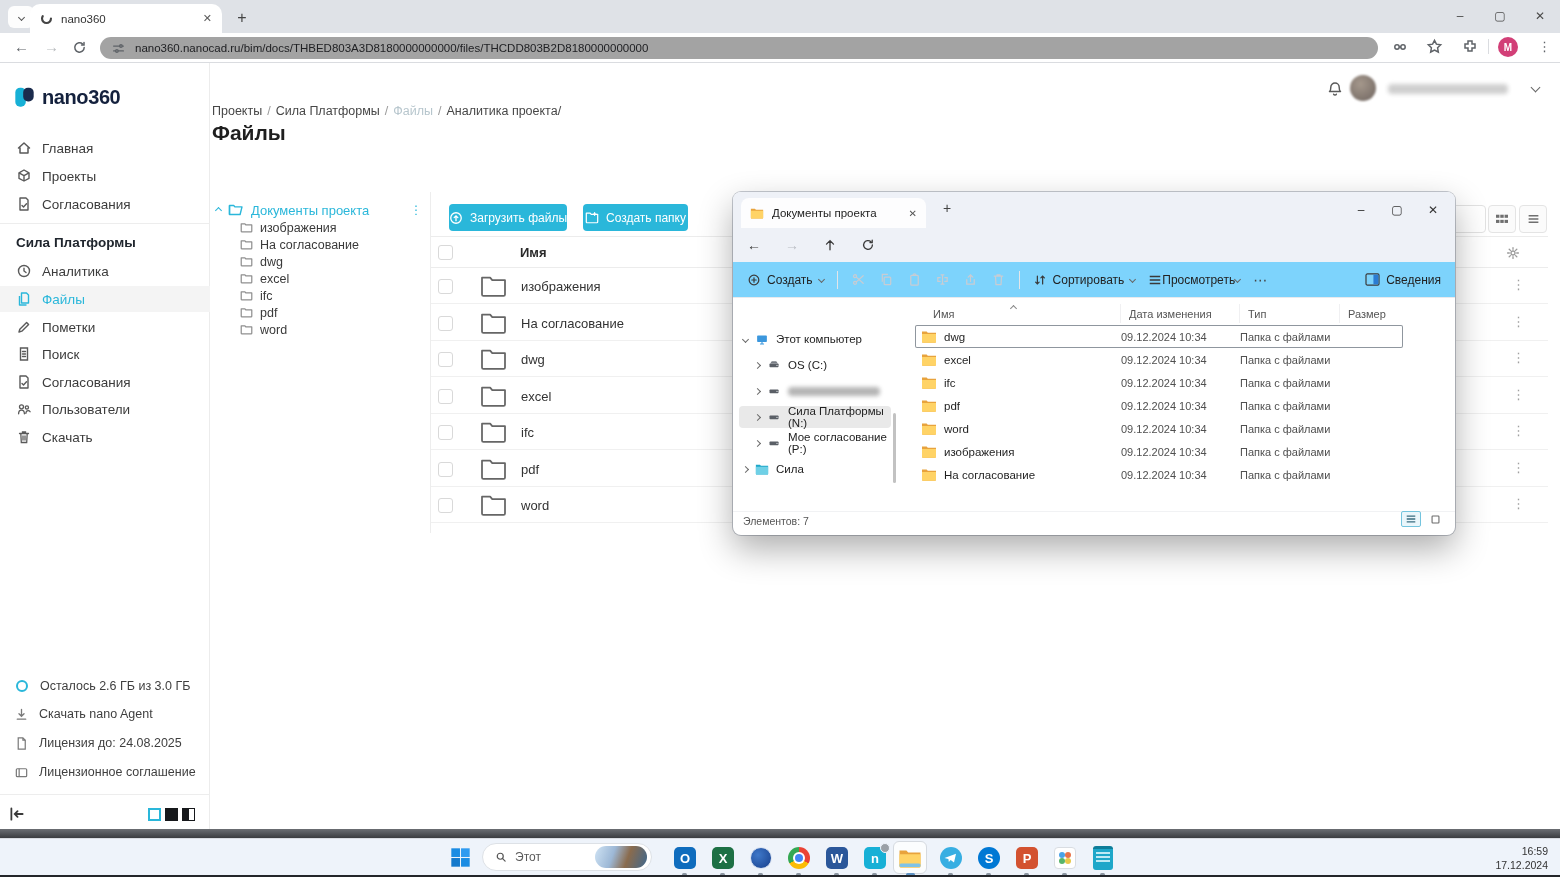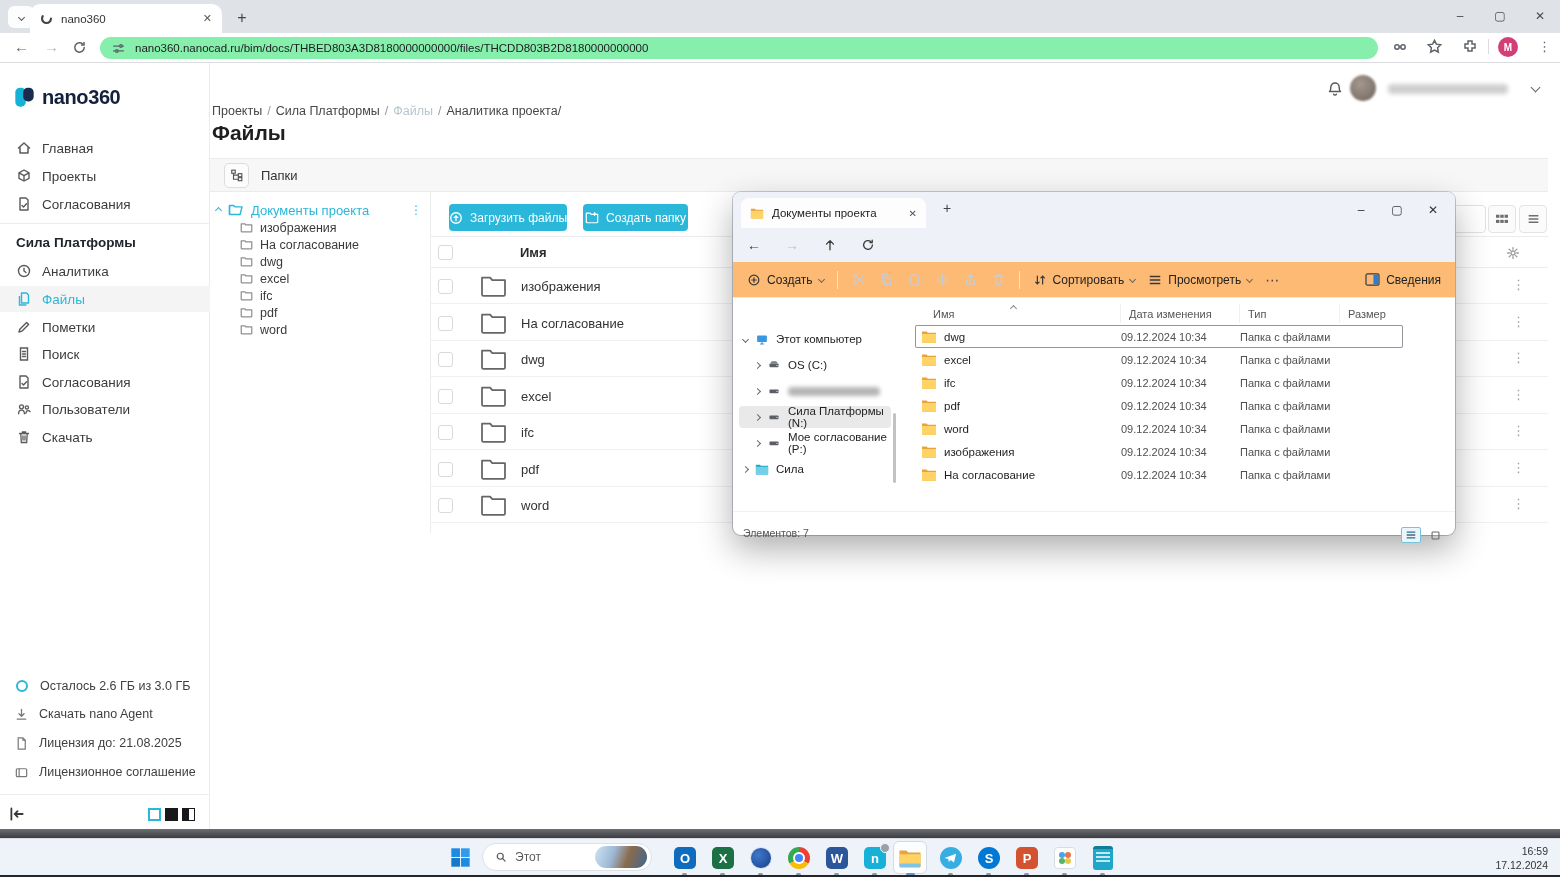--- a/index.html
+++ b/index.html
@@ -17,21 +17,21 @@
   #tabstrip{position:absolute;left:0;top:0;width:1560px;height:33px;background:#dfe2e7}
   #tab-search{position:absolute;left:8px;top:6px;width:26px;height:22px;background:#fdfdfd;border-radius:6px;display:flex;align-items:center;justify-content:center;color:#555}
   #btab{position:absolute;left:30px;top:4px;width:192px;height:29px;background:#fff;border-radius:10px 10px 0 0;display:flex;align-items:center;padding:0 10px;gap:8px}
   #btab .title{font-size:11.5px;color:#333;flex:1}
   #btab .x{color:#5a5a5a;font-size:11px}
   #newtab{position:absolute;left:230px;top:6px;width:24px;height:24px;color:#444;font-size:16px;display:flex;align-items:center;justify-content:center}
   #winctl{position:absolute;right:0;top:0;height:32px;display:flex}
   #winctl span{width:40px;display:flex;align-items:center;justify-content:center;font-size:12px;color:#4a4a4a}
   #btoolbar{position:absolute;left:0;top:33px;width:1560px;height:30px;background:#fff;border-bottom:1px solid #dadce0}
   .nav-glyph{font-size:15px;color:#5f6368}
-  #urlpill{position:absolute;left:100px;top:37px;width:1278px;height:22px;background:#86efac;border-radius:12px;display:flex;align-items:center;padding:0 12px;gap:10px}
+  #urlpill{position:absolute;left:100px;top:37px;width:1278px;height:22px;background:#a3a3a3;border-radius:12px;display:flex;align-items:center;padding:0 12px;gap:10px}
   #urlpill .url{font-size:11.5px;color:#202124}
   #avatarM{width:20px;height:20px;border-radius:50%;background:#d23f77;color:#fff;font-size:10px;font-weight:700;display:flex;align-items:center;justify-content:center}
 
   
   #sidebar{position:absolute;left:0;top:63px;width:210px;height:766px;background:#fff;border-right:1px solid #ececec}
   .sb-item{position:absolute;left:0;width:210px;height:26px;display:flex;align-items:center;gap:10px;padding-left:16px;color:#3c3c3c;font-size:13.5px}
   .sb-item .ic{color:#5a5a5a}
   .sb-item.active{background:#f4f4f4;color:#2ab7da}
   .sb-item.active .ic{color:#2ab7da}
   .sb-div{position:absolute;left:0;width:210px;border-top:1px solid #ededed}
@@ -75,37 +75,37 @@
   #ex-tab{position:absolute;left:8px;top:6px;width:185px;height:30px;background:#fdfdfe;border-radius:8px 8px 0 0;display:flex;align-items:center;gap:8px;padding:0 9px}
   #ex-tab .t{font-size:11.5px;color:#222;flex:1;white-space:nowrap;overflow:hidden}
   #ex-newtab{position:absolute;left:210px;top:8px;color:#444;font-size:14px}
   #ex-ctl{position:absolute;right:4px;top:0;height:36px;display:flex}
   #ex-ctl span{width:36px;display:flex;align-items:center;justify-content:center;font-size:12px;color:#333}
   #ex-addr{position:absolute;left:0;top:36px;width:100%;height:34px;background:#eef1f7}
   .ex-nav-ic{position:absolute;top:9px;color:#3a3a3a}
   #ex-crumbbox{position:absolute;left:165px;top:40px;width:394px;height:26px;background:#fff;border:1px solid #e1e4ea;border-radius:4px;display:flex;align-items:center;gap:9px;padding:0 9px;font-size:11.5px;color:#222}
   #ex-search{position:absolute;left:568px;top:40px;width:142px;height:26px;background:#fff;border:1px solid #e1e4ea;border-radius:4px;display:flex;align-items:center;padding:0 8px;font-size:11px;color:#777}
   #ex-search .tx{flex:1}
-  #ex-toolbar{position:absolute;left:0;top:70px;width:100%;height:36px;background:#fdba74;border-bottom:1px solid #e8eaee;display:flex;align-items:center;padding:0 14px;gap:13px}
+  #ex-toolbar{position:absolute;left:0;top:70px;width:100%;height:36px;background:#7dd3fc;border-bottom:1px solid #e8eaee;display:flex;align-items:center;padding:0 14px;gap:13px}
   #ex-toolbar .txt{font-size:12px;color:#222}
   #ex-toolbar .dis{color:#c9ccd2}
   #ex-toolbar .vsep{width:1px;height:18px;background:#e3e5e9}
   #ex-body{position:absolute;left:0;top:106px;width:100%;height:213px;background:#fff}
   .nav-row{position:absolute;left:0;width:170px;height:22px;display:flex;align-items:center;gap:7px;padding-left:10px;font-size:11.5px;color:#222}
   .nav-row.sel{left:6px;width:152px;background:#e9e9e9;border-radius:4px;padding-left:4px}
   .nav-row .ch{color:#6a6a6a}
   #ex-scroll{position:absolute;left:160px;top:115px;width:3px;height:70px;background:#c2c2c2;border-radius:2px}
   #ex-cols{position:absolute;left:182px;top:6px;width:500px;height:19px;display:flex;font-size:11px;color:#555}
   #ex-cols .c{border-right:1px solid #f0f0f2;display:flex;align-items:center;padding-left:8px;position:relative}
   .ex-row{position:absolute;left:182px;width:488px;height:23px;display:flex;align-items:center;font-size:11.5px;color:#1f1f1f}
   .ex-row.sel{box-shadow:inset 0 0 0 1px #8f969e;border-radius:2px}
   .ex-row .c-name{width:206px;display:flex;align-items:center;gap:7px;padding-left:6px}
   .ex-row .c-date{width:119px;font-size:11px;color:#4f4f4f}
   .ex-row .c-type{width:100px;font-size:11px;color:#4f4f4f}
-  #ex-status{position:absolute;left:0;top:319px;width:100%;height:28px;display:flex;align-items:flex-start;justify-content:space-between;padding:15px 10px;font-size:10.5px;color:#555;border-top:1px solid #f1f2f4}
+  #ex-status{position:absolute;left:0;top:319px;width:100%;height:28px;display:flex;align-items:flex-end;justify-content:space-between;padding:15px 10px;font-size:10.5px;color:#555;border-top:1px solid #f1f2f4}
   .vw-btn{width:20px;height:16px;display:flex;align-items:center;justify-content:center;color:#6b6b6b}
   .vw-btn.on{background:#eaf6fb;border:1px solid #74c4de;border-radius:2px;color:#3a6c80}
 
   
   #bell{position:absolute;left:1326px;top:80px;color:#5a5a5a}
   #avatar{position:absolute;left:1350px;top:75px;width:26px;height:26px;border-radius:50%;background:radial-gradient(circle at 40% 35%,#a5988c,#6e645f);filter:blur(.8px)}
   #nameblur{position:absolute;left:1388px;top:84px;width:120px;height:10px;background:#cfcfcf;border-radius:4px;filter:blur(2px)}
   #prof-chev{position:absolute;left:1532px;top:84px;color:#666}
 
   
@@ -270,21 +270,21 @@
       <svg class="ic" width="15" height="15" viewBox="0 0 16 16" fill="none" stroke="currentColor" stroke-width="1.4" stroke-linecap="round">
           <path d="M8 2.5v7M5.3 7.2 8 9.9l2.7-2.7M3.5 13h9"></path>
         </svg>
       <span>Скачать nano Agent</span>
     </div>
     <div class="sb-foot" style="top:668px">
       <svg class="ic" width="15" height="15" viewBox="0 0 16 16" fill="none" stroke="currentColor" stroke-width="1.3">
           <path d="M4.5 2h5L12 4.5V14H4.5z"></path>
           <path d="M9.5 2v2.5H12"></path>
         </svg>
-      <span>Лицензия до: 21.08.2025</span>
+      <span>Лицензия до: 24.08.2025</span>
     </div>
     <div class="sb-foot" style="top:697px">
       <svg class="ic" width="15" height="15" viewBox="0 0 16 16" fill="none" stroke="currentColor" stroke-width="1.3">
           <rect x="2.5" y="4" width="11" height="8.5" rx="1"></rect>
           <path d="M5.5 4v8.5"></path>
         </svg>
       <span>Лицензионное соглашение</span>
     </div>
 
     <div class="sb-div" style="top:731px"></div>
@@ -308,31 +308,20 @@
     <span>Проекты</span>
       <span class="sep">/</span>
     <span>Сила Платформы</span>
       <span class="sep">/</span>
     <span class="dim">Файлы</span>
       <span class="sep">/</span>
     <span>Аналитика проекта/</span>
   </div>
   <div id="page-title">Файлы</div>
 
-  <div id="folders-bar">
-    <div id="folders-btn">
-      <svg width="14" height="14" viewBox="0 0 16 16" fill="none" stroke="currentColor" stroke-width="1.3">
-          <rect x="2" y="2.5" width="4" height="3.5"></rect>
-          <rect x="9.5" y="6.5" width="4" height="3.5"></rect>
-          <rect x="9.5" y="11" width="4" height="3.5"></rect>
-          <path d="M4 6v6.8h5.5M4 8.2h5.5"></path>
-        </svg>
-    </div>
-    <span class="lbl">Папки</span>
-  </div>
 
   <div id="treepanel">
     <div class="tree-root">
       <span class="chev up sm"></span>
       <svg width="16" height="14" viewBox="0 0 16 14" fill="none" stroke="#2ab7da" stroke-width="1.4" stroke-linejoin="round">
           <path d="M1.5 2.5h4.2l1.2 1.4h7.1l-1.9 7.6H1.5z"></path>
           <path d="M1.5 2.5v9"></path>
         </svg>
       <span style="flex:1">Документы проекта</span>
       <span style="color:#2ab7da;font-size:12px;margin-right:6px">⋮</span>
@@ -558,21 +547,21 @@
           <path d="M3.5 4.5h9M6.5 4.5V3h3v1.5M4.8 4.5l.5 9h5.4l.5-9"></path>
         </svg>
       <div class="vsep"></div>
       <div class="flex" style="gap:6px">
         <svg width="14" height="14" viewBox="0 0 16 16" fill="none" stroke="#3a3a3a" stroke-width="1.4" stroke-linecap="round">
             <path d="M5 3.5v9M3 10.5l2 2 2-2M11 12.5v-9M9 5.5l2-2 2 2"></path>
           </svg>
         <span class="txt">Сортировать</span>
         <span class="chev sm" style="color:#666"></span>
       </div>
-      <div class="flex" style="gap:6px">
+      <div class="flex" style="">
         <svg width="14" height="14" viewBox="0 0 16 16" fill="none" stroke="#3a3a3a" stroke-width="1.6">
             <path d="M2 4h12M2 8h12M2 12h12"></path>
           </svg>
         <span class="txt">Просмотреть</span>
         <span class="chev sm" style="color:#666"></span>
       </div>
       <span style="font-size:14px;color:#444">⋯</span>
       <div style="flex:1"></div>
       <div class="flex" style="gap:6px">
         <svg width="15" height="13" viewBox="0 0 16 14">

